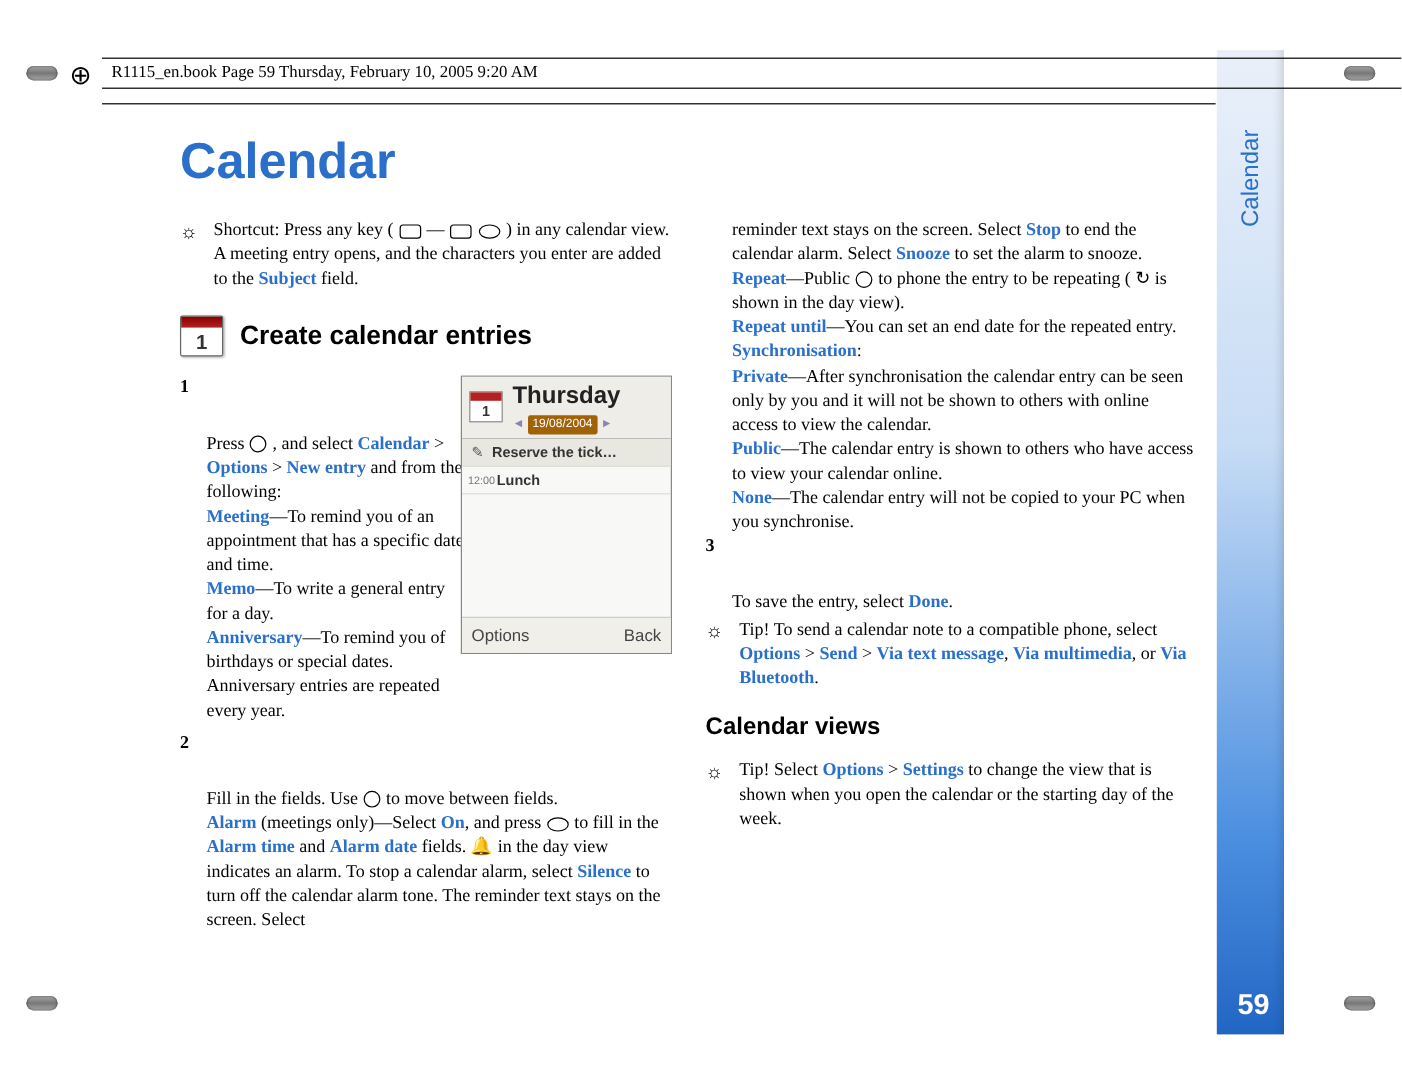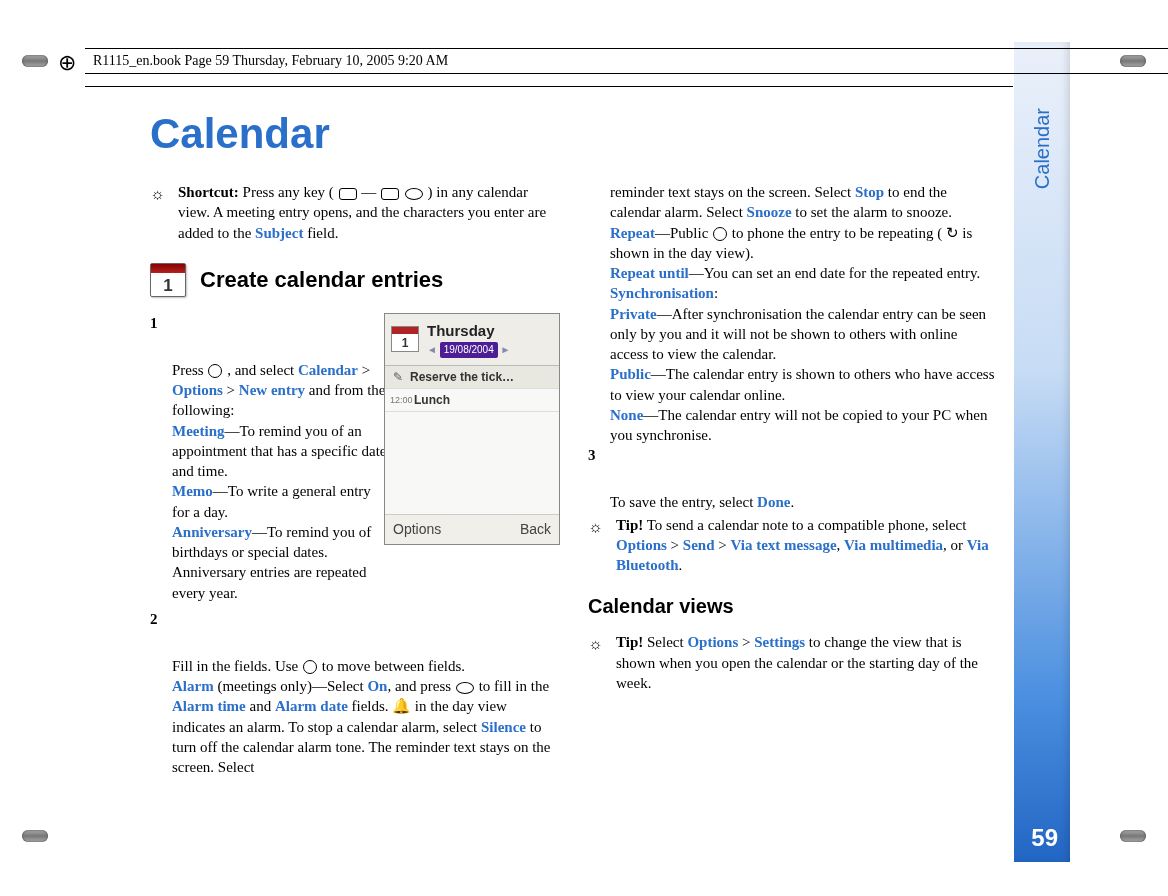--- a/index.html
+++ b/index.html
@@ -76,21 +76,21 @@
     display: flex;
     margin-bottom: 14px;
   }
   .bulb-icon {
     flex: 0 0 28px;
     text-align: left;
     font-size: 16px;
     padding-top: 1px;
   }
   .link { color: #2a6fc9; font-weight: bold; }
-  .bold { font-weight: bold; margin-top: 21px; }
+  .bold { font-weight: normal; margin-top: 21px; }
   .section-head {
     display: flex;
     align-items: center;
     gap: 14px;
     margin: 20px 0 16px 0;
   }
   .cal-icon {
     width: 36px;
     height: 34px;
     background: #fff;
@@ -172,27 +172,27 @@
     content:"";
     position: absolute; top:0;left:0;right:0;height:7px;
     background:#b22222;
   }
   .phone .mini-cal .n {
     position:absolute; top:8px; left:0; right:0;
     text-align:center; font-weight:bold; font-size:12px; color:#333;
   }
   .phone .day {
     font-weight: bold;
-    font-size: 15px;
+    font-size: 20px;
     color: #222;
   }
   .phone .date {
     font-size: 10px;
     color: #fff;
-    background: #4c1d95;
+    background: #a16207;
     padding: 1px 4px;
     display: inline-block;
     border-radius: 2px;
   }
   .phone .row {
     display:flex;
     border-bottom: 1px solid #ddd;
     padding: 3px 5px;
     align-items: center;
   }

